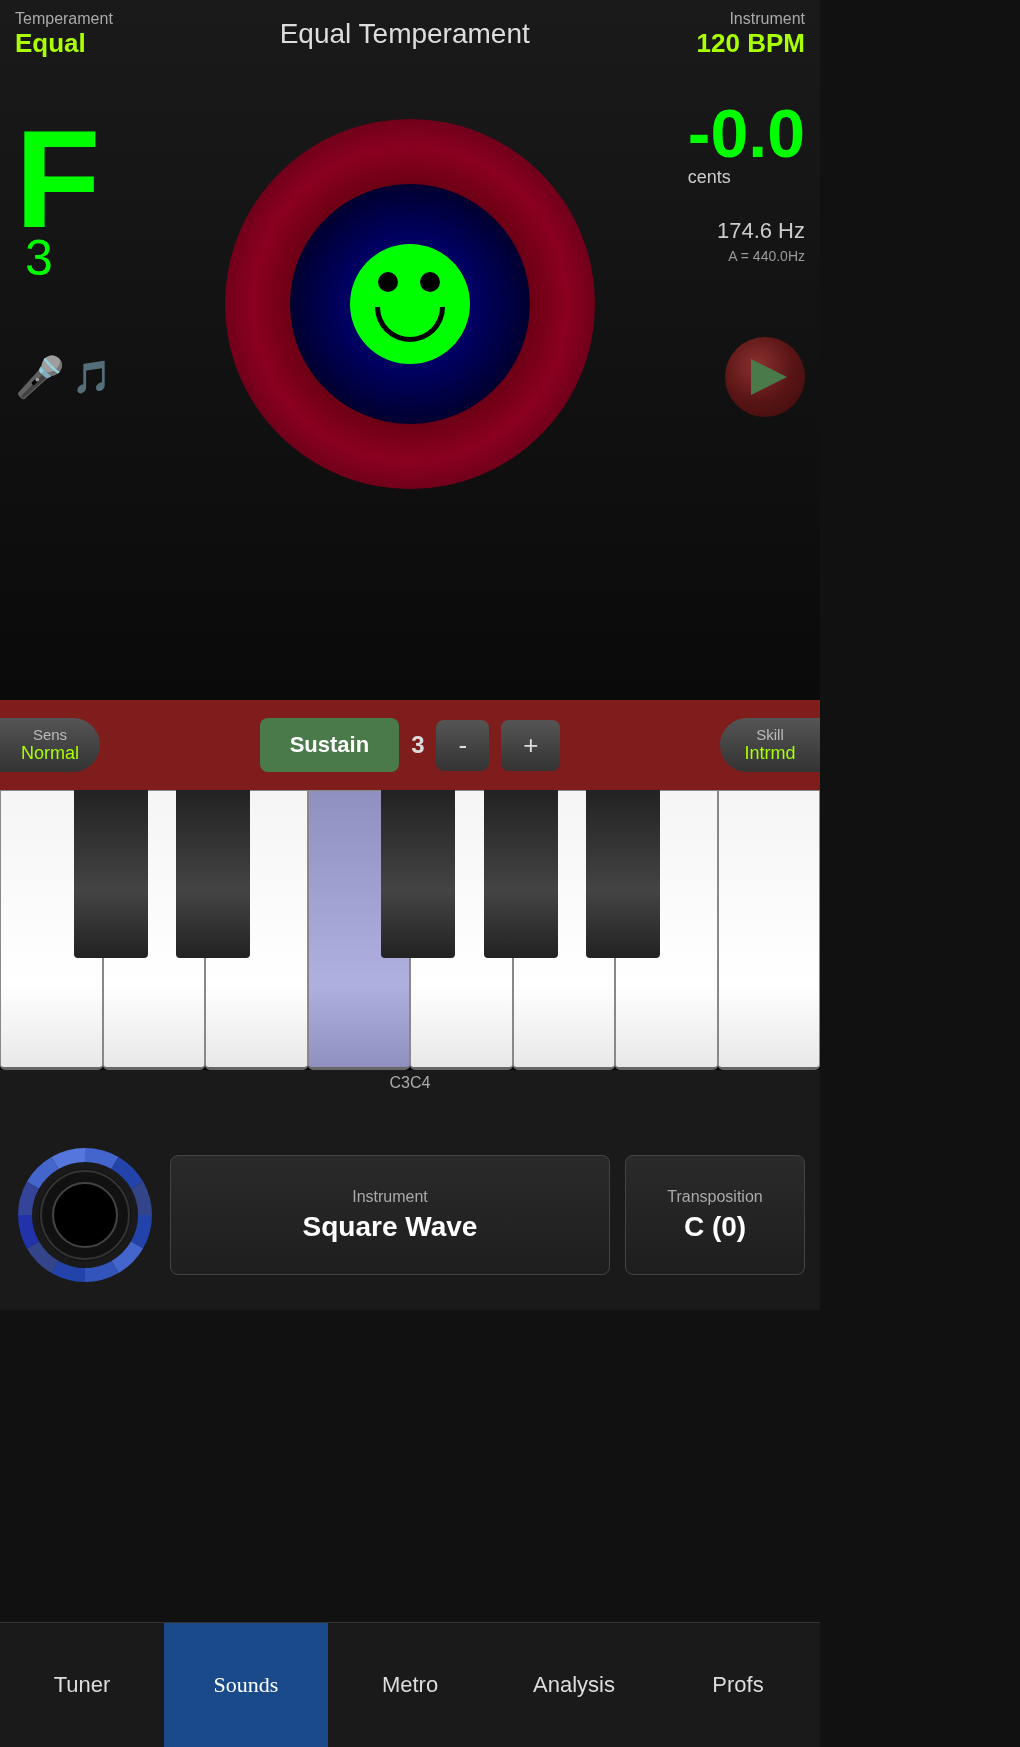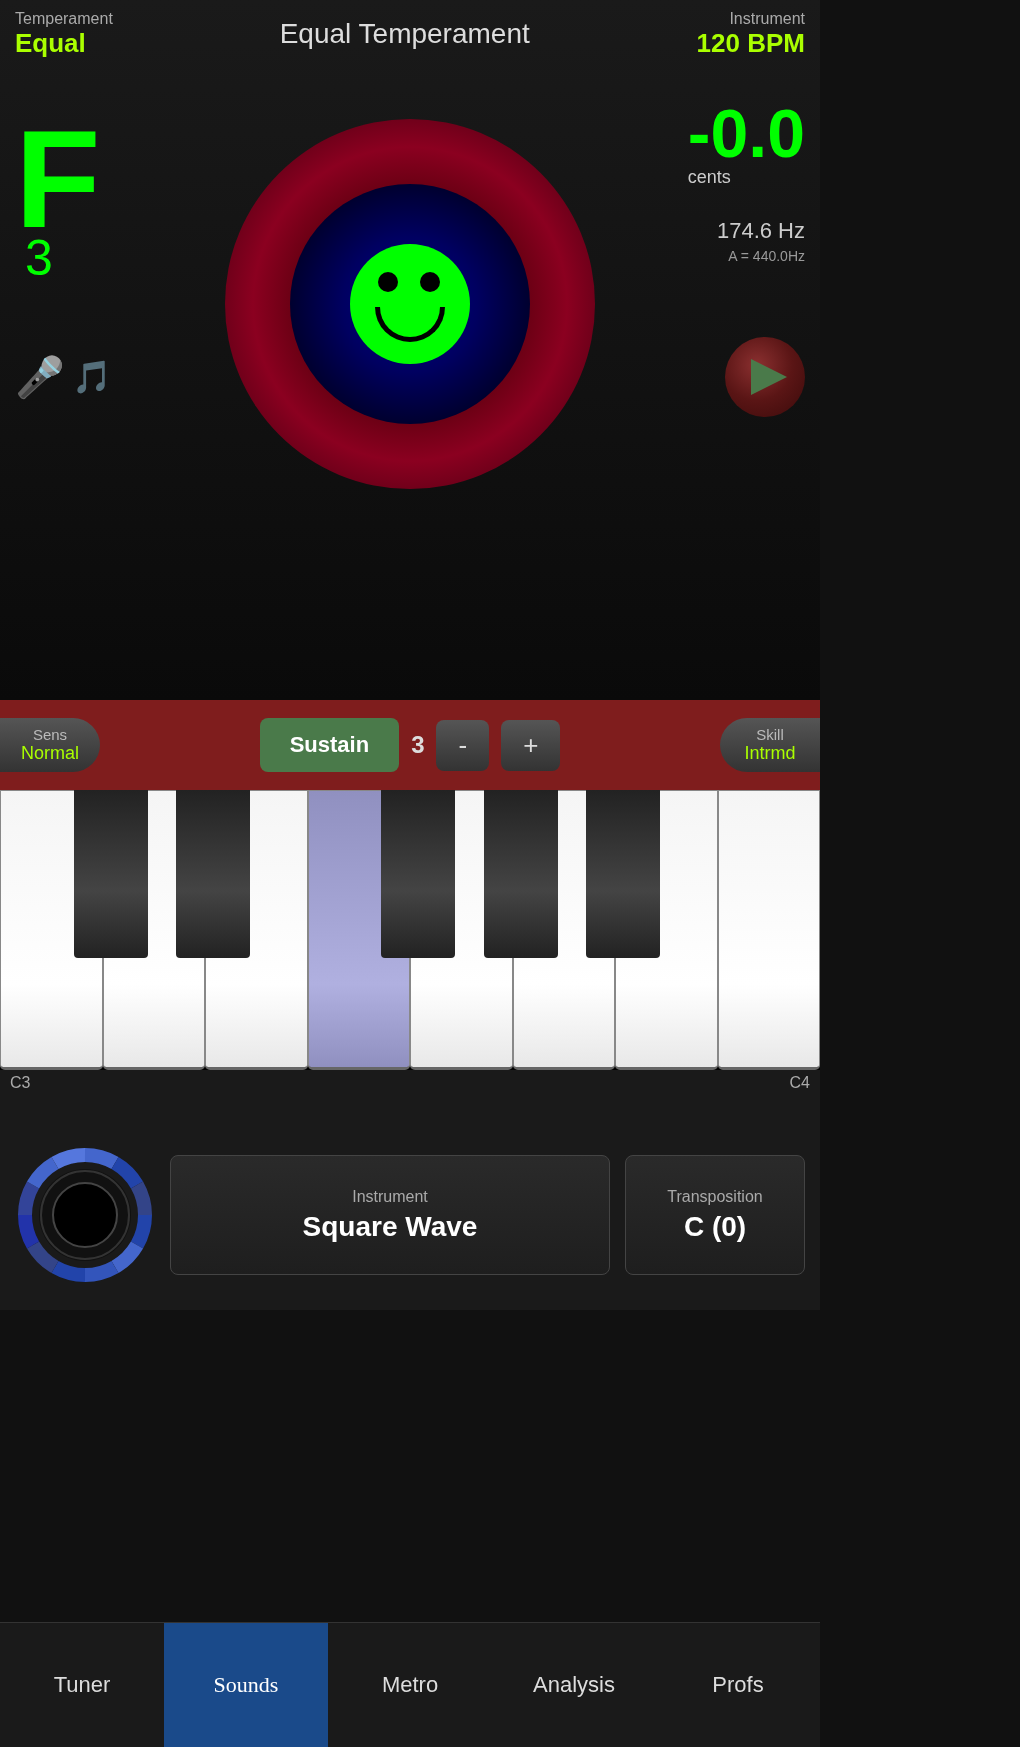--- a/index.html
+++ b/index.html
@@ -359,22 +359,22 @@
       height: 60%;
       background: linear-gradient(180deg, #222 0%, #444 60%, #222 100%);
       z-index: 2;
       border-radius: 0 0 4px 4px;
       cursor: pointer;
       top: 0;
     }
 
     .piano-label-row {
       display: flex;
-      justify-content: space-between;
-      padding: 4px 10px;
+      justify-content: center;
+      padding: 4px 25px;
       height: 50px;
       background: #1a1a1a;
     }
 
     .piano-label {
       color: #aaa;
       font-size: 16px;
     }
 
     

